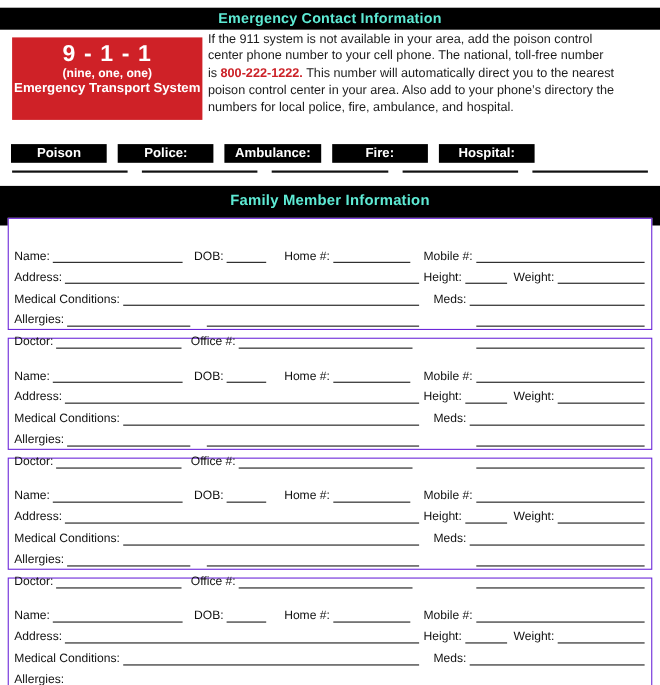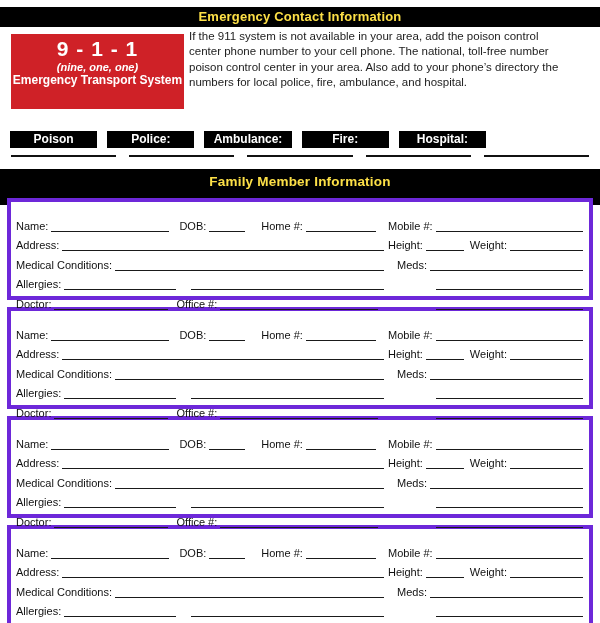--- a/index.html
+++ b/index.html
@@ -1,50 +1,50 @@
 <!DOCTYPE html>
 <html><head>
 <meta charset="utf-8">
 <style>
   * { margin: 0; padding: 0; box-sizing: border-box; }
   html, body { width: 600px; height: 623px; overflow: hidden; background: #fff; }
   body { font-family: "Liberation Sans", sans-serif; position: relative; color: #1a1a1a; }
 
   
-  .bar { position: absolute; left: 0; width: 600px; background: #000; color: #fde047;
+  .bar { position: absolute; left: 0; width: 600px; background: #000; color: #5eead4;
          font-weight: bold; text-align: center; }
   .bar.top { top: 7px; height: 20px; font-size: 13px; line-height: 20px; letter-spacing: .2px; }
   .bar.family { top: 169px; height: 36px; font-size: 13.5px; line-height: 25px; letter-spacing: .2px; }
 
   
   .badge { position: absolute; left: 11px; top: 34px; width: 173px; height: 75px;
            background: #cf2127; color: #fff; text-align: center; font-weight: bold; }
   .badge .num  { font-size: 21px; line-height: 24px; margin-top: 3px; letter-spacing: 1px; }
-  .badge .sub  { font-size: 11px; line-height: 13px; font-style: italic; }
+  .badge .sub  { font-size: 11px; line-height: 13px; }
   .badge .cap  { font-size: 12px; line-height: 13px; }
 
   
   .para { position: absolute; left: 189px; top: 29px; width: 404px;
           font-size: 11.5px; line-height: 15.4px; color: #1c1c1c; }
   .para .pline { white-space: nowrap; }
   .para .phone { color: #cc2026; font-weight: bold; }
 
   
   .contact-row { position: absolute; left: 10px; top: 111px; width: 476px;
                  display: flex; gap: 10px; margin-top: 20px; }
   .contact-box { flex: 1; height: 17px; background: #000; color: #fff;
                  font-size: 12px; font-weight: bold; text-align: center; line-height: 17px; }
   .contact-lines { position: absolute; left: 11px; top: 155px; width: 578px;
                    display: flex; gap: 13px; }
   .contact-line { flex: 1; height: 2px; background: #111; }
 
   
   .family-boxes { position: absolute; left: 7px; top: 198px; width: 586px; }
-  .fbox { width: 586px; height: 102px; border: 4px solid #6d28d9; background: #fff;
-          margin-bottom: 7px; padding: 12px 6px 0 5px; }
+  .fbox { width: 586px; height: 102px; border: 1px solid #6d28d9; background: #fff;
+          margin-bottom: 7px; padding: 22px 6px 0 5px; }
   .frow { display: flex; align-items: flex-end; height: 19.5px; font-size: 11px; color: #111; }
   .col-l { flex: 0 0 372px; display: flex; align-items: flex-end; }
   .col-r { flex: 1; display: flex; align-items: flex-end; }
   .lbl { white-space: nowrap; line-height: 13px; padding-bottom: 1px; }
   .ln  { height: 4px; margin: 0 0 2px 3px; border-bottom: 1.6px solid #1a1a1a; }
   .ln.grow { flex: 1; }
   .sp10 { width: 10px; } .sp16 { width: 16px; } .sp12 { width: 12px; }
   .sp8 { width: 8px; } .sp45 { width: 45px; }
   .mr4 { margin-right: 4px; } .mr12 { margin-right: 12px; } .mr10 { margin-right: 10px; }
   .ml6 { margin-left: 6px; text-align: center; } .pl9 { padding-left: 9px; }
@@ -60,20 +60,21 @@
 
 <div class="badge" style="background: rgb(207, 33, 39); color: rgb(255, 255, 255);">
   <div class="num">9 - 1 - 1</div>
   <div class="sub">(nine, one, one)</div>
   <div class="cap">Emergency Transport System</div>
 </div>
 
 <div class="para">
   <div class="pline">If the 911 system is not available in your area, add the poison control</div>
   <div class="pline">center phone number to your cell phone. The national, toll-free number</div>
+  <div class="pline"><span>is </span><span class="phone" style="color: rgb(204, 32, 38);">800-222-1222.</span><span> This number will automatically direct you to the nearest</span></div>
   <div class="pline">poison control center in your area. Also add to your phone’s directory the</div>
   <div class="pline">numbers for local police, fire, ambulance, and hospital.</div>
 </div>
 
 <div class="contact-row">
   <div class="contact-box">Poison Control:</div>
   <div class="contact-box">Police:</div>
   <div class="contact-box">Ambulance:</div>
   <div class="contact-box">Fire:</div>
   <div class="contact-box">Hospital:</div>

